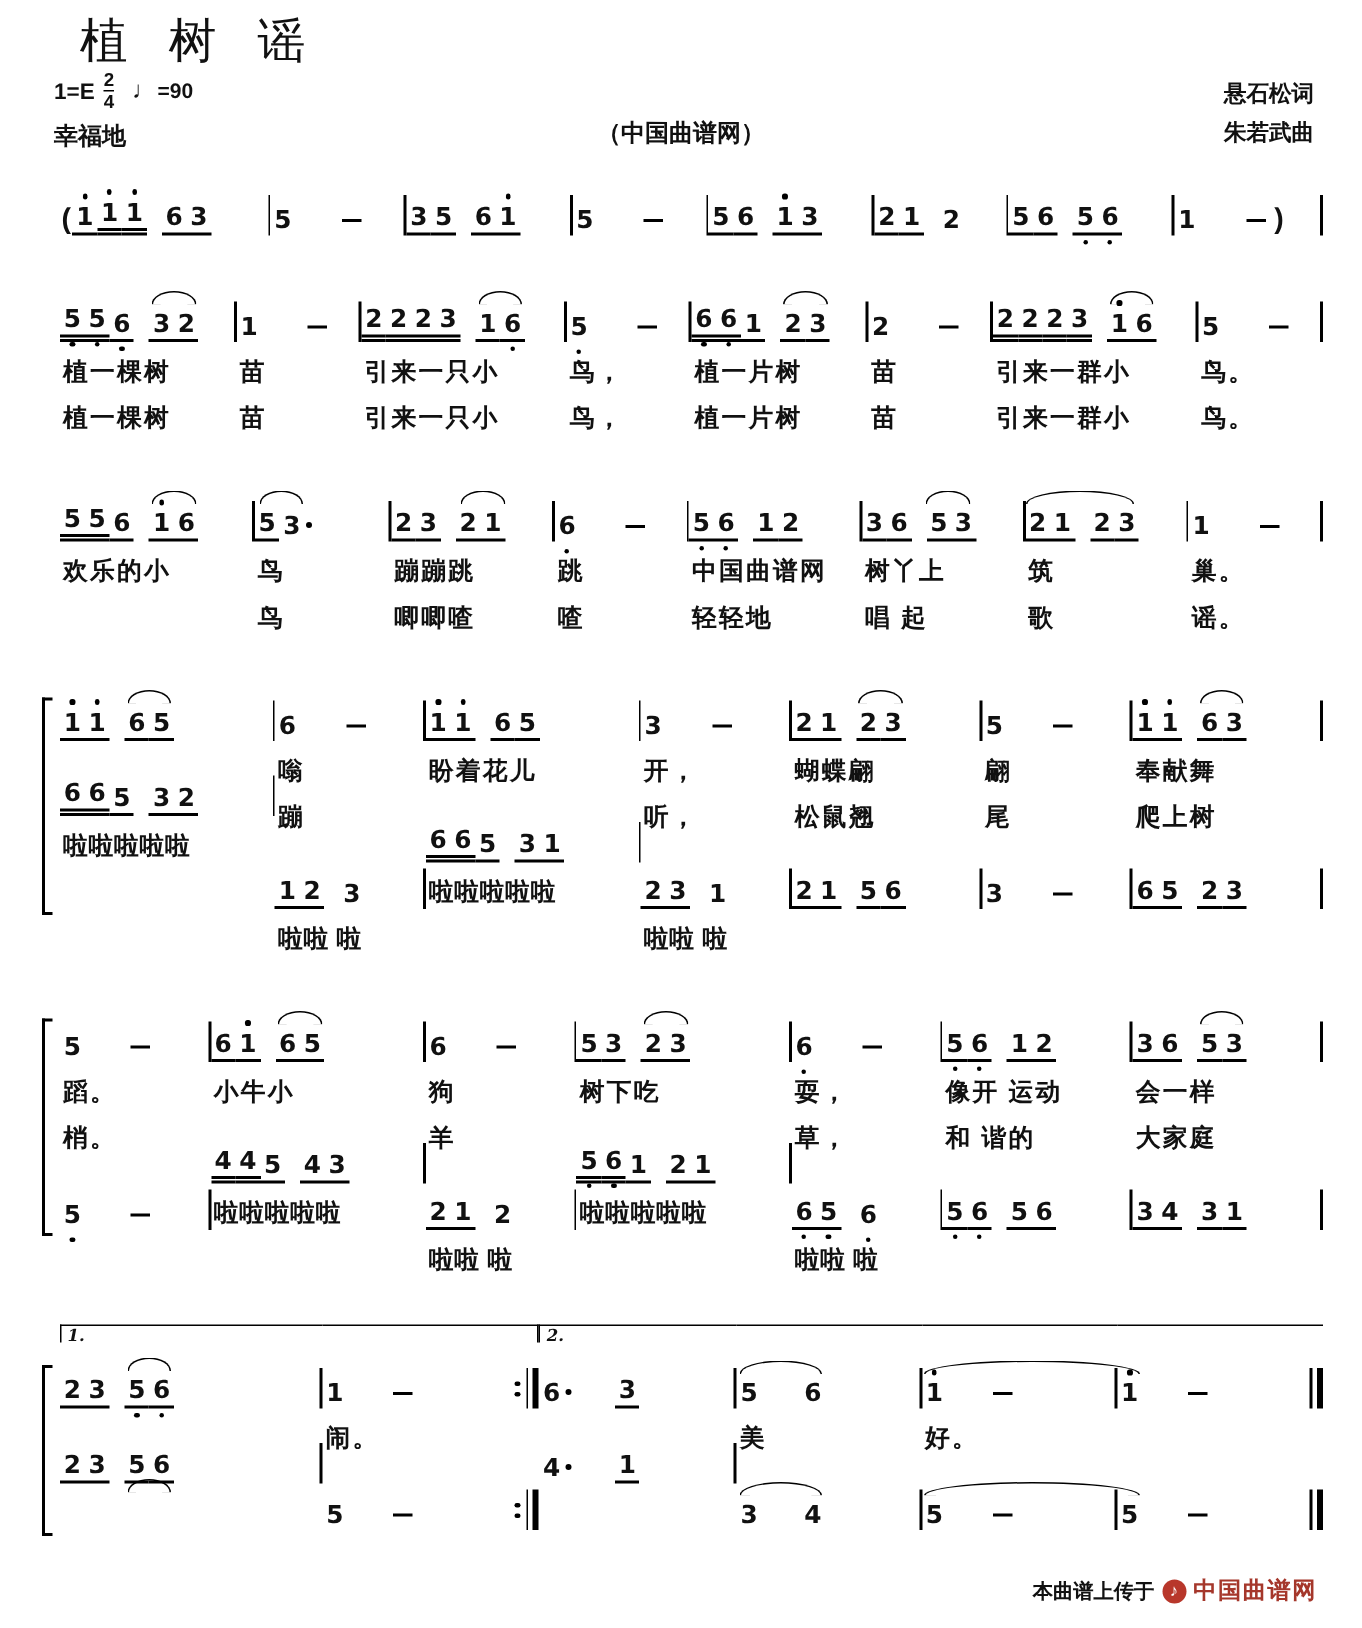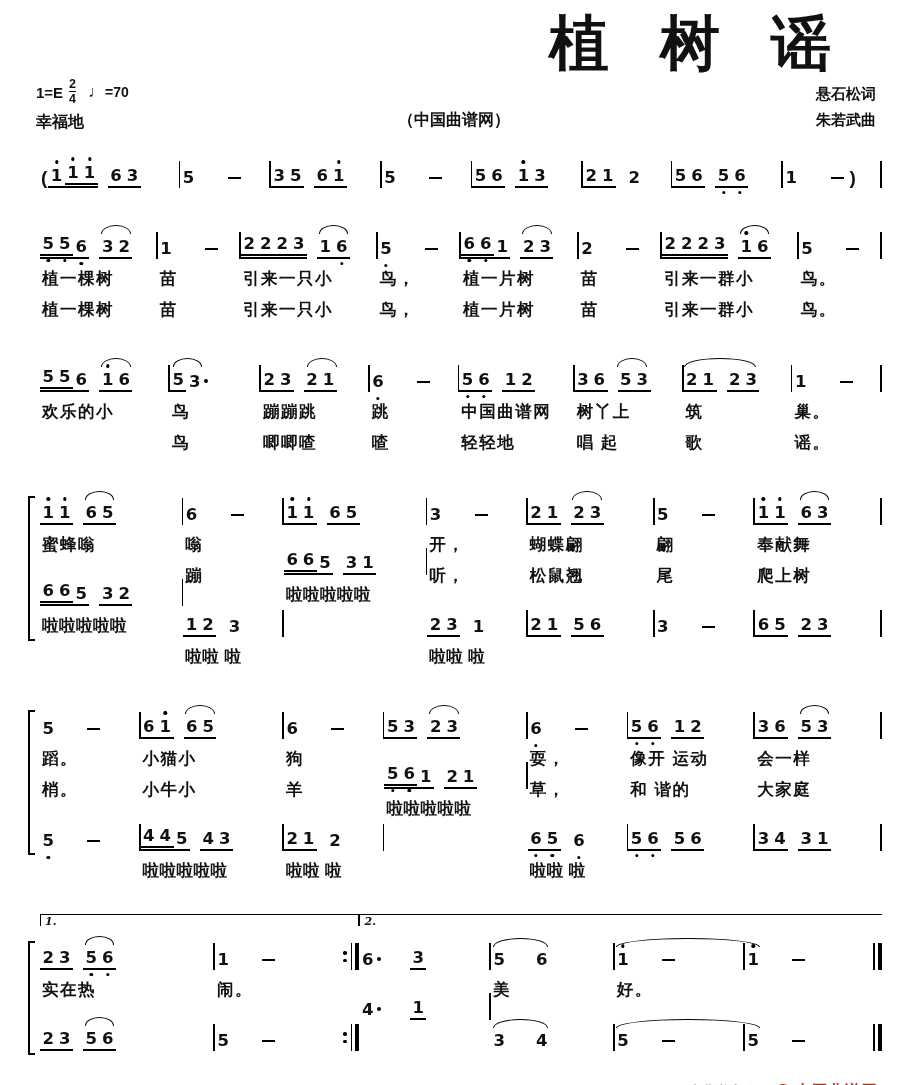--- a/index.html
+++ b/index.html
@@ -1,19 +1,19 @@
 <!DOCTYPE html>
 <html><head>
 <meta charset="utf-8">
 <style>
   html,body{margin:0;padding:0;background:#fff;}
   .page{width:908px;min-height:1085px;box-sizing:border-box;background:#fff;color:#111;
         padding:10px 26px 4px 26px;font-family:"Liberation Sans","DejaVu Sans",sans-serif;overflow:hidden;}
   
-  .title{text-align:right;font-family:"DejaVu Serif",serif;font-weight:bold;font-size:60px;
+  .title{text-align:left;font-family:"DejaVu Serif",serif;font-weight:normal;font-size:32px;
          letter-spacing:0.85em;text-indent:0.85em;line-height:1.1;}
   .hdr-row{display:grid;grid-template-columns:1fr auto 1fr;align-items:end;margin-top:2px;}
   .hdr-left{justify-self:start;padding-left:10px;}
   .keyline{display:flex;align-items:center;font-weight:bold;font-size:15px;}
   .ts{display:inline-flex;flex-direction:column;text-align:center;font-size:12.5px;line-height:1.05;
       margin:0 12px 0 6px;font-weight:bold;}
   .ts .den{border-top:1.6px solid #000;padding-top:1px;}
   .tempo{font-weight:bold;font-size:14px;}
   .tnote{font-size:16px;margin-right:1px;}
   .expr{font-size:16px;font-weight:600;margin-top:6px;}
@@ -73,21 +73,21 @@
   <div class="title">植树谣</div>
   <div class="hdr-row">
     <div class="hdr-left">
       <div class="keyline">
         <span>1=E</span>
         <span class="ts">
           <span>2</span>
           <span class="den">4</span>
         </span>
         <span class="tempo">
-          <span class="tnote">♩</span><span>=70</span>
+          <span class="tnote">♩</span><span>=90</span>
         </span>
       </div>
       <div class="expr">幸福地</div>
     </div>
     <div class="subtitle">（中国曲谱网）</div>
     <div class="credits">
       <div>悬石松词</div>
       <div>朱若武曲</div>
     </div>
   </div>
@@ -429,21 +429,20 @@
             <div class="row-notes">
               <span class="tokens">
                 <span class="tk u1 hi">1</span>
                 <span class="tk u1 hi">1</span>
                 <span class="sp"></span>
                 <span class="tk u1">6</span>
                 <span class="tk u1">5</span>
               </span>
               <span class="bar"></span>
             </div>
-            <div class="row-lyr">蜜蜂嗡</div>
             <div class="row-notes">
               <span class="tokens">
                 <span class="tk u2">6</span>
                 <span class="tk u2">6</span>
                 <span class="tk u1">5</span>
                 <span class="sp"></span>
                 <span class="tk u1">3</span>
                 <span class="tk u1">2</span>
               </span>
               <span class="bar"></span>
@@ -476,20 +475,21 @@
             <div class="row-notes">
               <span class="tokens">
                 <span class="tk u1 hi">1</span>
                 <span class="tk u1 hi">1</span>
                 <span class="sp"></span>
                 <span class="tk u1">6</span>
                 <span class="tk u1">5</span>
               </span>
               <span class="bar"></span>
             </div>
+            <div class="row-lyr">盼着花儿</div>
             <div class="row-notes">
               <span class="tokens">
                 <span class="tk u2">6</span>
                 <span class="tk u2">6</span>
                 <span class="tk u1">5</span>
                 <span class="sp"></span>
                 <span class="tk u1">3</span>
                 <span class="tk u1">1</span>
               </span>
               <span class="bar"></span>
@@ -622,21 +622,20 @@
             <div class="row-notes">
               <span class="tokens">
                 <span class="tk u1">6</span>
                 <span class="tk u1 hi">1</span>
                 <span class="sp"></span>
                 <span class="tk u1">6</span>
                 <span class="tk u1">5</span>
               </span>
               <span class="bar"></span>
             </div>
-            <div class="row-lyr">小猫小</div>
             <div class="row-lyr">小牛小</div>
             <div class="row-notes">
               <span class="tokens">
                 <span class="tk u2">4</span>
                 <span class="tk u2">4</span>
                 <span class="tk u1">5</span>
                 <span class="sp"></span>
                 <span class="tk u1">4</span>
                 <span class="tk u1">3</span>
               </span>
@@ -670,20 +669,21 @@
             <div class="row-notes">
               <span class="tokens">
                 <span class="tk u1">5</span>
                 <span class="tk u1">3</span>
                 <span class="sp"></span>
                 <span class="tk u1">2</span>
                 <span class="tk u1">3</span>
               </span>
               <span class="bar"></span>
             </div>
+            <div class="row-lyr">树下吃</div>
             <div class="row-notes">
               <span class="tokens">
                 <span class="tk u2 lo">5</span>
                 <span class="tk u2 lo">6</span>
                 <span class="tk u1">1</span>
                 <span class="sp"></span>
                 <span class="tk u1">2</span>
                 <span class="tk u1">1</span>
               </span>
               <span class="bar"></span>
@@ -779,21 +779,20 @@
             <div class="row-notes">
               <span class="tokens">
                 <span class="tk u1">2</span>
                 <span class="tk u1">3</span>
                 <span class="sp"></span>
                 <span class="tk u1 lo">5</span>
                 <span class="tk u1 lo">6</span>
               </span>
               <span class="bar"></span>
             </div>
-            <div class="row-lyr">实在热</div>
             <div class="row-notes">
               <span class="tokens">
                 <span class="tk u1">2</span>
                 <span class="tk u1">3</span>
                 <span class="sp"></span>
                 <span class="tk u1">5</span>
                 <span class="tk u1">6</span>
               </span>
               <span class="bar"></span>
             </div>

